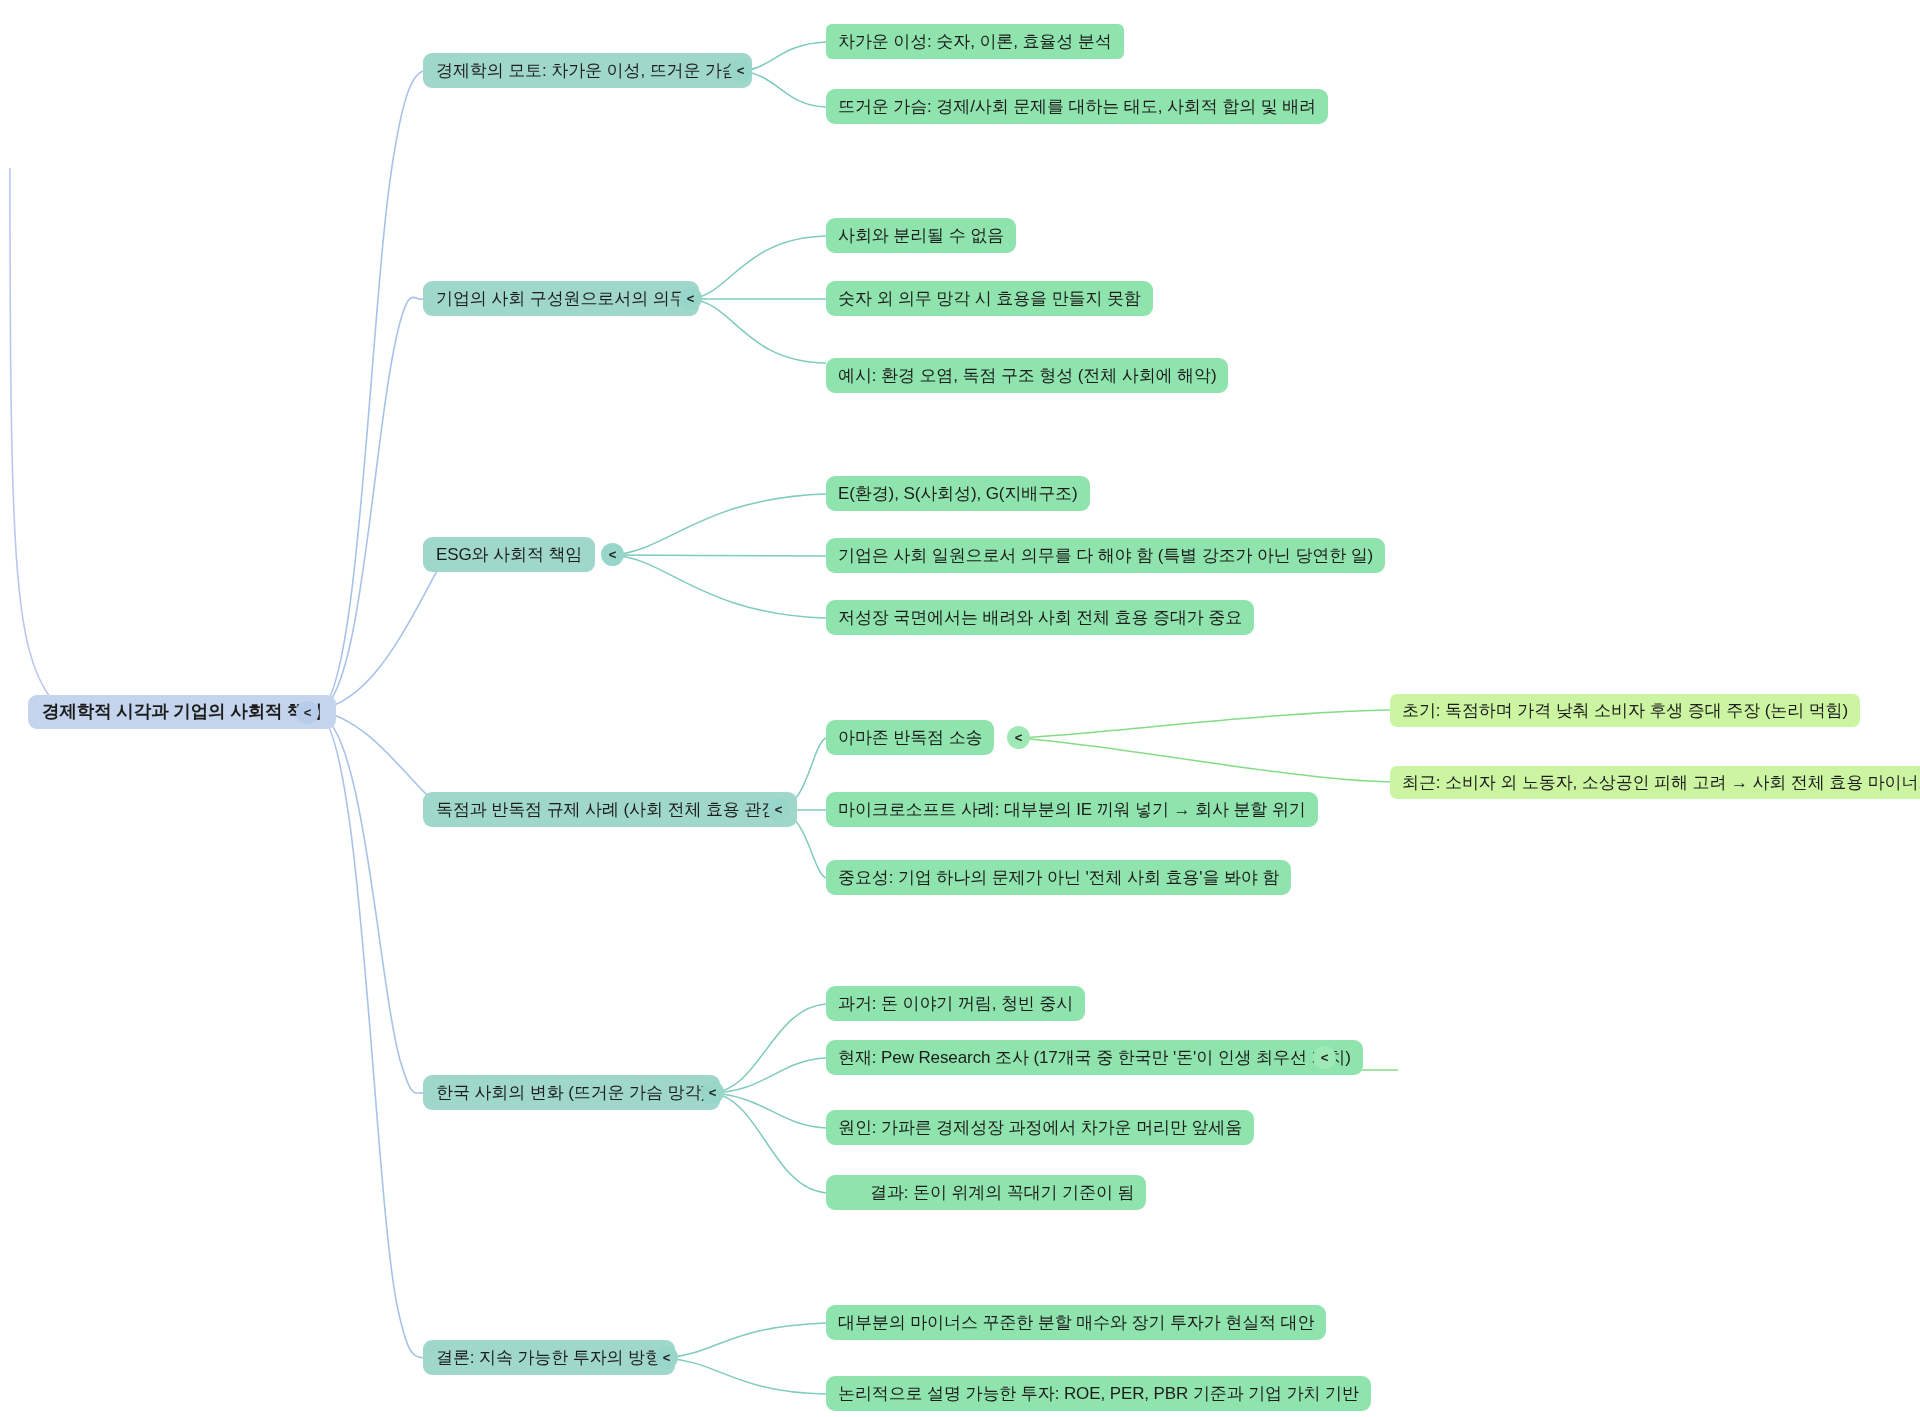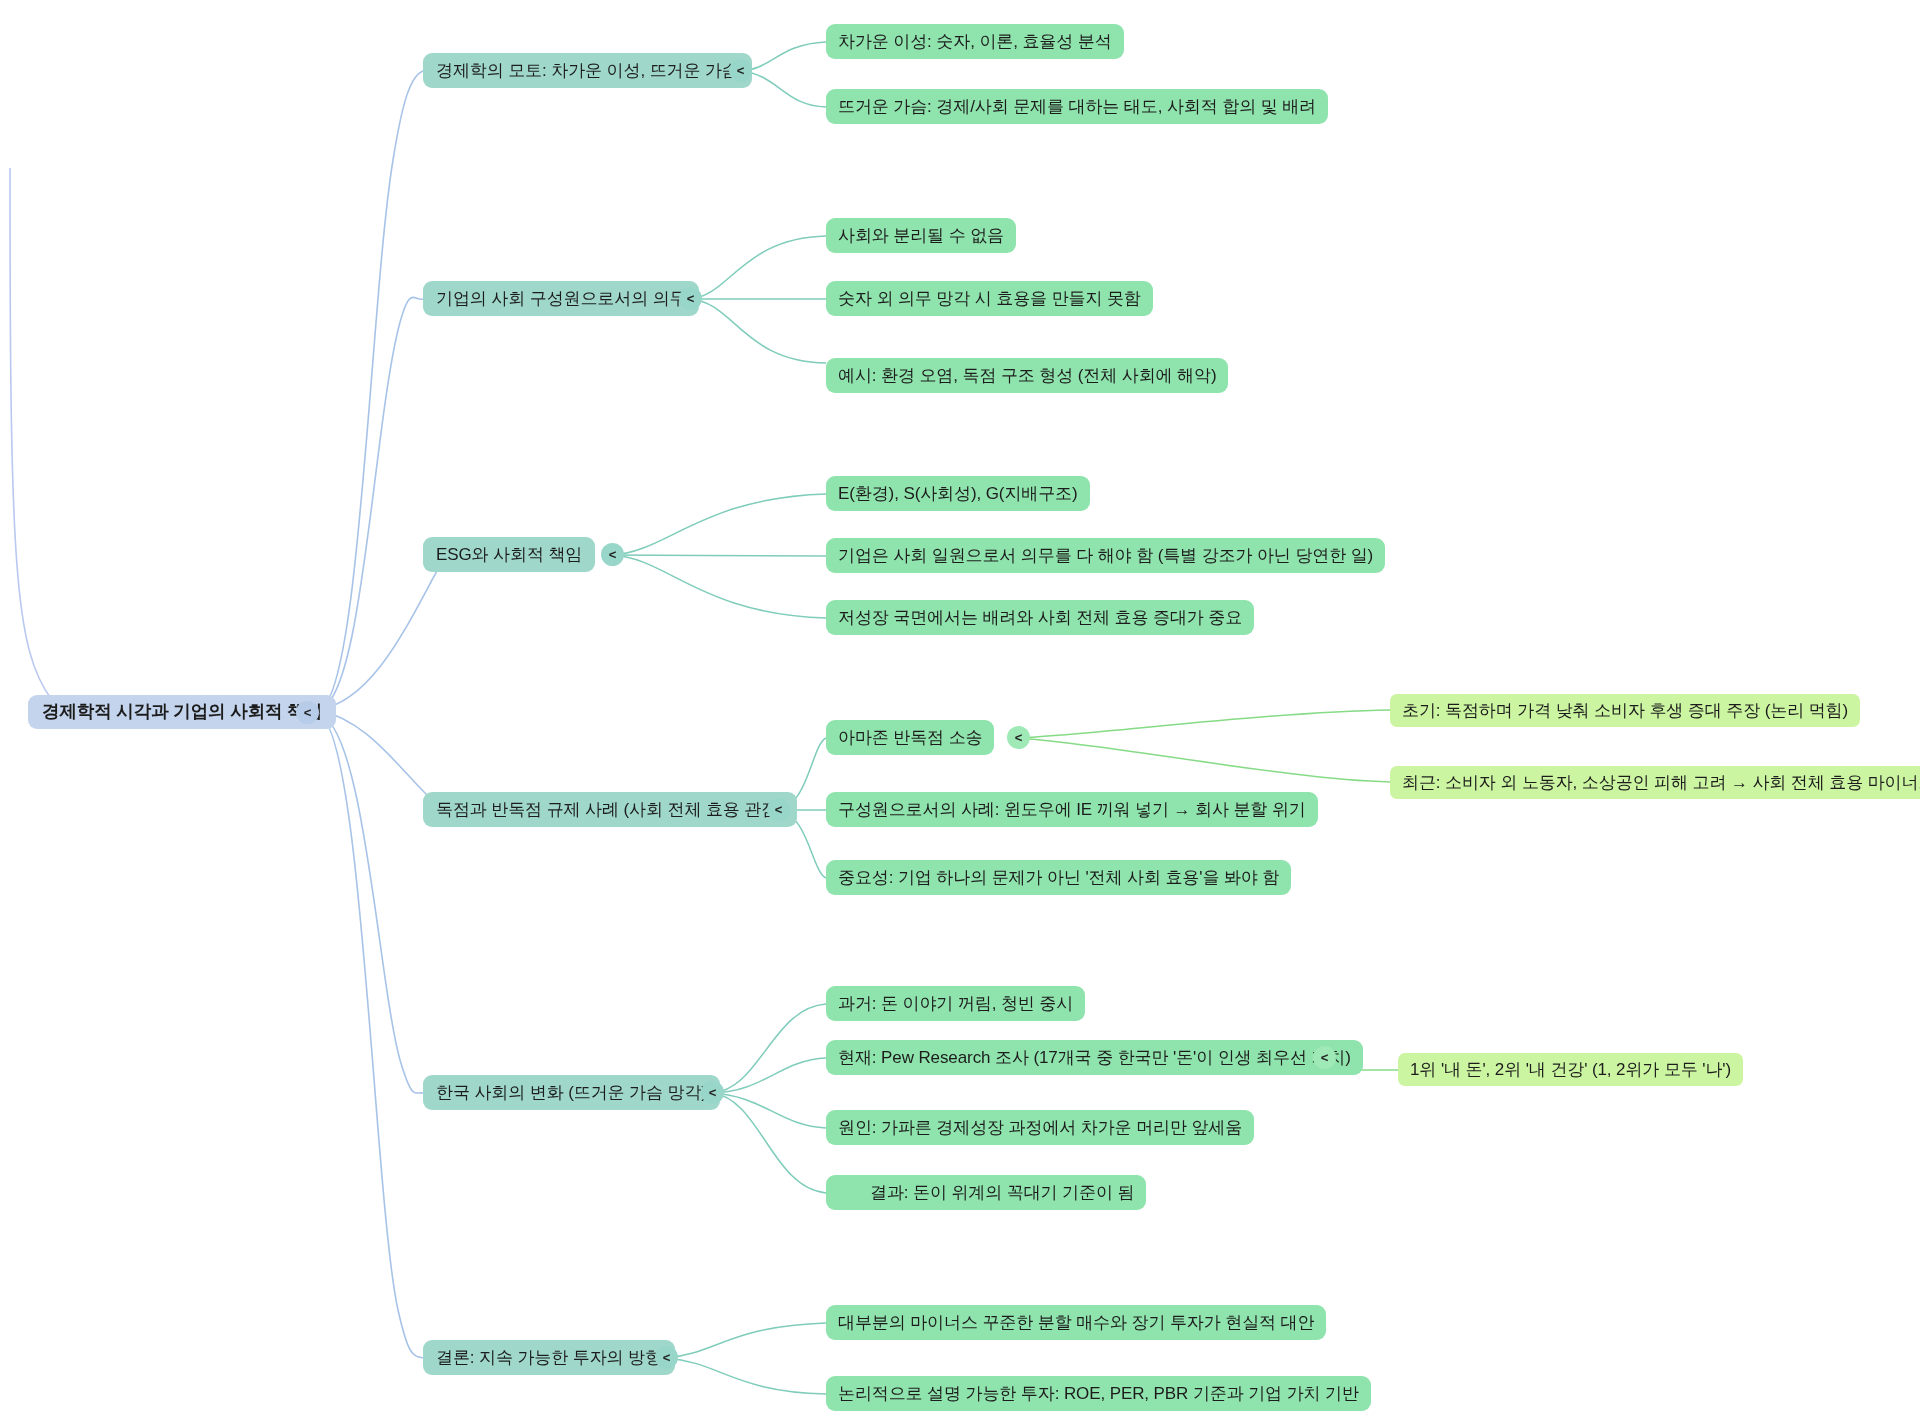--- a/index.html
+++ b/index.html
@@ -137,21 +137,21 @@
   <div class="node node-root" style="left:28px; top:695px;">
     <span>경제학적 시각과 기업의 사회적 책임</span>
   </div>
   <div class="collapse collapse-root" style="left:296px; top:701px;">&lt;</div>
 
   <div class="node node-l1" style="left:423px; top:53px;">
     <span>경제학의 모토: 차가운 이성, 뜨거운 가슴</span>
   </div>
   <div class="collapse collapse-l1" style="left:729px; top:59px;">&lt;</div>
 
-  <div class="node node-l2" style="left:826px; top:24px;">
+  <div class="node node-l2" style="left:826px; top:24px;border-radius:6px;">
     <span>차가운 이성: 숫자, 이론, 효율성 분석</span>
   </div>
   <div class="node node-l2" style="left:826px; top:89px;">
     <span>뜨거운 가슴: 경제/사회 문제를 대하는 태도, 사회적 합의 및 배려</span>
   </div>
 
   <div class="node node-l1" style="left:423px; top:281px;">
     <span>기업의 사회 구성원으로서의 의무</span>
   </div>
   <div class="collapse collapse-l1" style="left:679px; top:287px;">&lt;</div>
@@ -192,41 +192,38 @@
   <div class="collapse collapse-l2" style="left:1007px; top:726px;">&lt;</div>
 
   <div class="node node-l3" style="left:1390px; top:694px;">
     <span>초기: 독점하며 가격 낮춰 소비자 후생 증대 주장 (논리 먹힘)</span>
   </div>
   <div class="node node-l3" style="left:1390px; top:766px;">
     <span>최근: 소비자 외 노동자, 소상공인 피해 고려 → 사회 전체 효용 마이너스 판단</span>
   </div>
 
   <div class="node node-l2" style="left:826px; top:792px;">
-    <span>구성원으로서의 사례: 윈도우에 IE 끼워 넣기 → 회사 분할 위기</span>
+    <span>마이크로소프트 사례: 대부분의 IE 끼워 넣기 → 회사 분할 위기</span>
   </div>
   <div class="node node-l2" style="left:826px; top:860px;">
     <span>중요성: 기업 하나의 문제가 아닌 '전체 사회 효용'을 봐야 함</span>
   </div>
 
   <div class="node node-l1" style="left:423px; top:1075px;">
     <span>한국 사회의 변화 (뜨거운 가슴 망각)</span>
   </div>
   <div class="collapse collapse-l1" style="left:701px; top:1081px;">&lt;</div>
 
   <div class="node node-l2" style="left:826px; top:986px;">
     <span>과거: 돈 이야기 꺼림, 청빈 중시</span>
   </div>
   <div class="node node-l2" style="left:826px; top:1040px;">
     <span>현재: Pew Research 조사 (17개국 중 한국만 '돈'이 인생 최우선 가치)</span>
   </div>
   <div class="collapse collapse-l2" style="left:1313px; top:1046px;">&lt;</div>
-  <div class="node node-l3" style="left:1398px; top:1053px;">
-    <span>1위 '내 돈', 2위 '내 건강' (1, 2위가 모두 '나')</span>
-  </div>
 
   <div class="node node-l2" style="left:826px; top:1110px;">
     <span>원인: 가파른 경제성장 과정에서 차가운 머리만 앞세움</span>
   </div>
   <div class="node node-l2" style="left:826px; top:1175px;padding-left:44px;">
     <span>결과: 돈이 위계의 꼭대기 기준이 됨</span>
   </div>
 
   <div class="node node-l1" style="left:423px; top:1340px;">
     <span>결론: 지속 가능한 투자의 방향</span>

